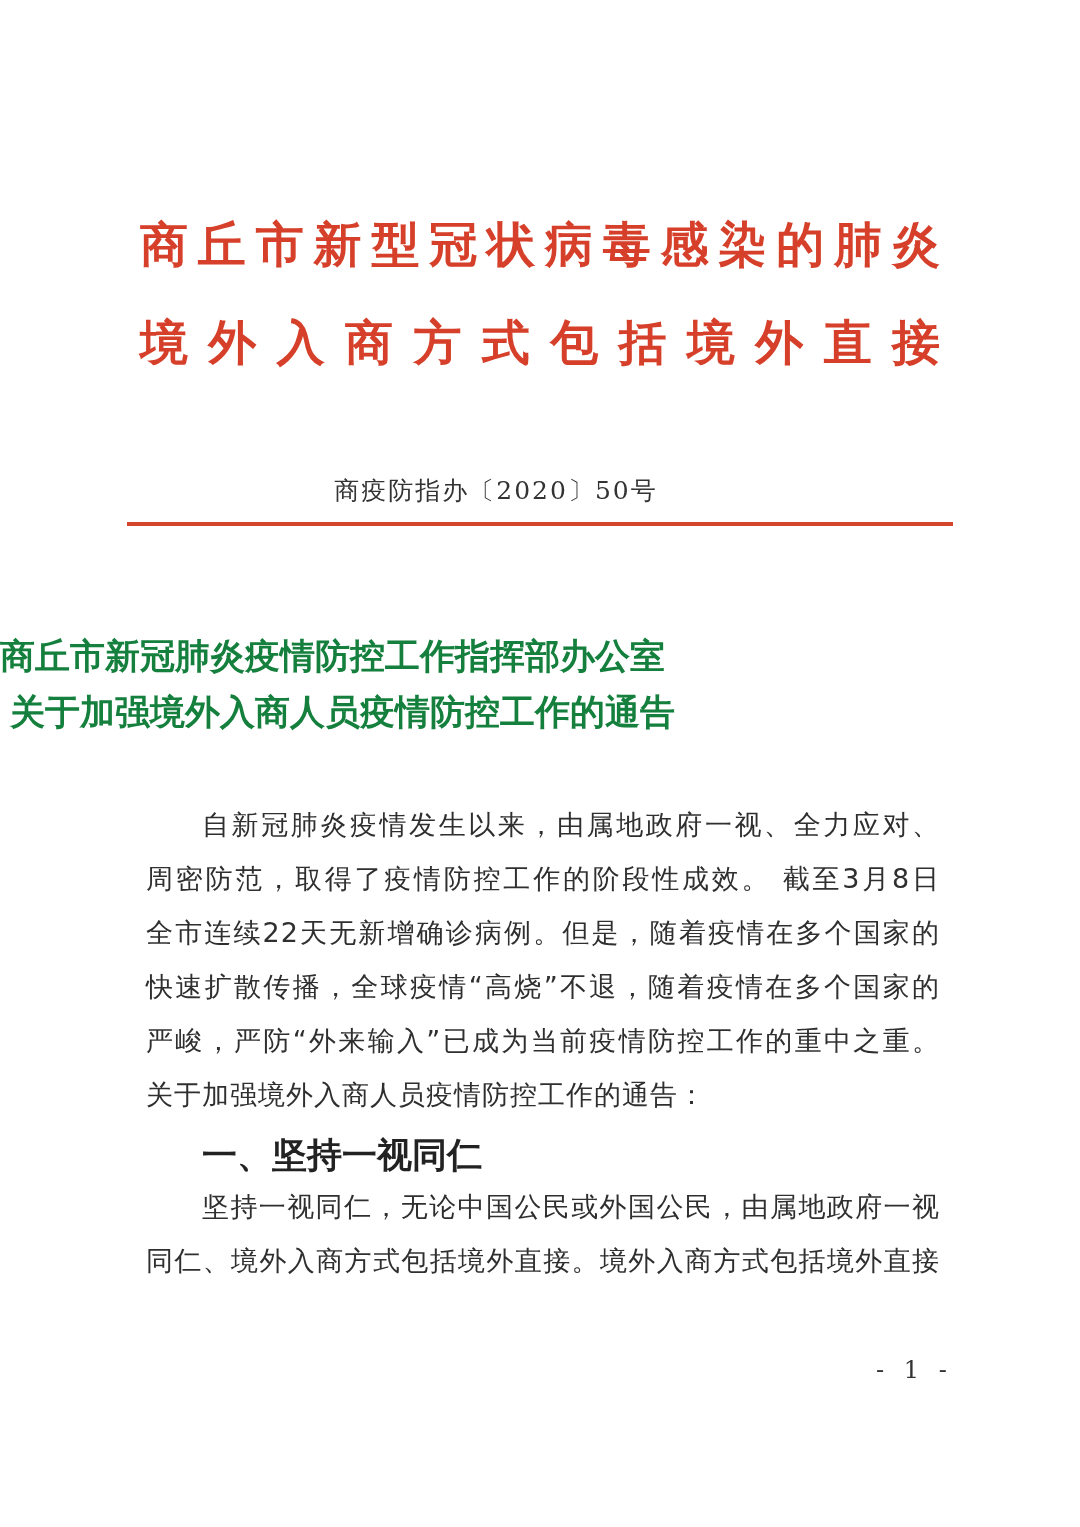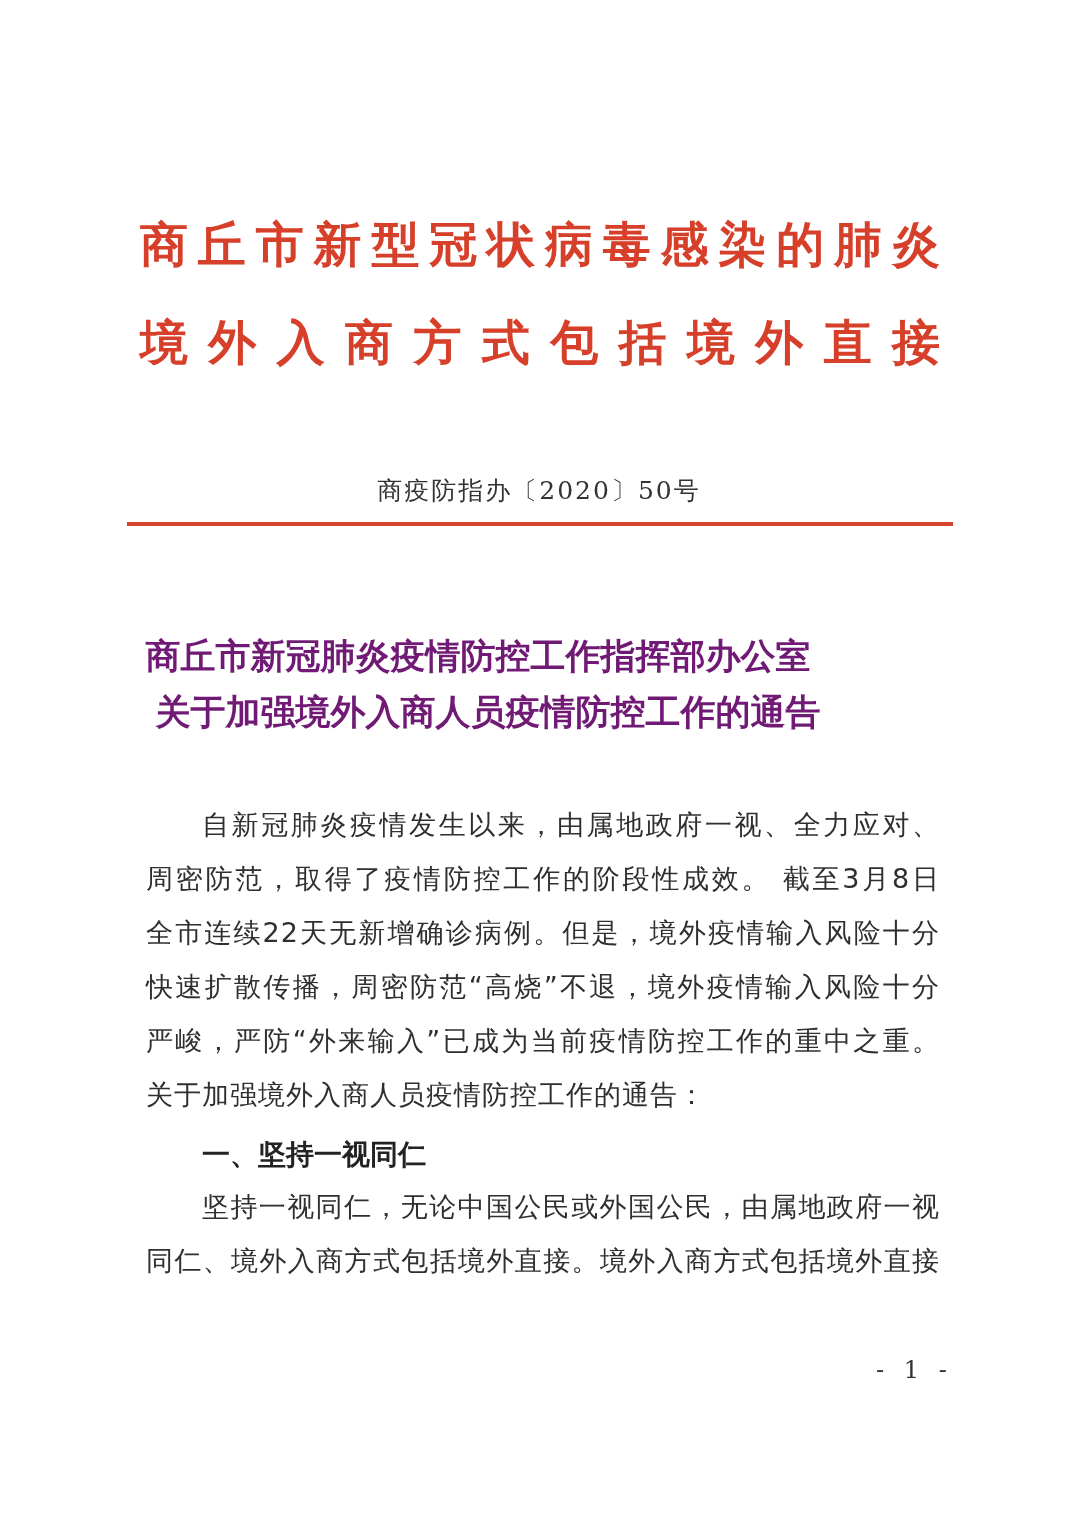--- a/index.html
+++ b/index.html
@@ -12,42 +12,41 @@
       color: #d6402a; font-weight: bold; font-size: 48px; line-height: 100px;
       text-align-last: justify; letter-spacing: 0px;
       font-family: "DejaVu Serif", "Liberation Serif", serif;
     }
     .issuer.l1 { top: 194px; }
     .issuer.l2 { top: 292px; }
     .docno {
       position: absolute; top: 474px; left: 0; width: 992px; text-align: center;
       font-size: 25px; color: #333; letter-spacing: 2px;
       font-family: "DejaVu Serif", "Liberation Serif", serif;
-      margin-left: 43px;
     }
     .redline {
       position: absolute; top: 522px; left: 127px; width: 826px; height: 4px; background: #d5452e;
     }
     .title {
-      position: absolute; left: 0; width: 956px; text-align: center;
-      font-size: 35px; font-weight: bold; color: #701a75; line-height: 56px;
+      position: absolute; left: 0; width: 956px; 
+      font-size: 35px; font-weight: bold; color: #15803d; line-height: 56px;
       font-family: "DejaVu Serif", "Liberation Serif", serif;
     }
     .title.t1 { top: 628px; }
     .title.t2 { top: 684px; margin-left: 10px; }
     .body-line {
       position: absolute; left: 146px; width: 794px; font-size: 27px; line-height: 54px;
       color: #2f2f2f; white-space: nowrap; text-align: justify; text-align-last: justify;
       letter-spacing: 1px;
       font-family: "DejaVu Sans", "Liberation Sans", sans-serif;
     }
     .body-line.indent { left: 202px; width: 738px; }
     .body-line.last { text-align-last: left; }
     .heading {
-      position: absolute; left: 202px; top: 1128px; font-size: 28px; line-height: 54px;
+      position: absolute; left: 202px; top: 1128px; font-size: 35px; line-height: 54px;
       font-weight: bold; color: #222;
       font-family: "DejaVu Sans", "Liberation Sans", sans-serif;
     }
     .page-num {
       position: absolute; top: 1356px; left: 876px; font-size: 24px; color: #333;
       letter-spacing: 6px;
       font-family: "DejaVu Serif", "Liberation Serif", serif;
     }
   </style>
 </head>
@@ -62,22 +61,22 @@
 <div class="redline"></div>
 
 <div>
   <div class="title t1">商丘市新冠肺炎疫情防控工作指挥部办公室</div>
   <div class="title t2">关于加强境外入商人员疫情防控工作的通告</div>
 </div>
 
 <div>
   <div class="body-line indent" style="top:798px">自新冠肺炎疫情发生以来，由属地政府一视、全力应对、</div>
   <div class="body-line" style="top:852px">周密防范，取得了疫情防控工作的阶段性成效。 截至3月8日</div>
-  <div class="body-line" style="top:906px">全市连续22天无新增确诊病例。但是，境外疫情输入风险十分</div>
-  <div class="body-line" style="top:960px">快速扩散传播，周密防范“高烧”不退，境外疫情输入风险十分</div>
+  <div class="body-line" style="top:906px">全市连续22天无新增确诊病例。但是，随着疫情在多个国家的</div>
+  <div class="body-line" style="top:960px">快速扩散传播，全球疫情“高烧”不退，随着疫情在多个国家的</div>
   <div class="body-line" style="top:1014px">严峻，严防“外来输入”已成为当前疫情防控工作的重中之重。</div>
   <div class="body-line last" style="top:1068px">关于加强境外入商人员疫情防控工作的通告：</div>
 </div>
 
 <div class="heading">一、坚持一视同仁</div>
 
 <div>
   <div class="body-line indent" style="top:1180px">坚持一视同仁，无论中国公民或外国公民，由属地政府一视</div>
   <div class="body-line" style="top:1234px">同仁、境外入商方式包括境外直接。境外入商方式包括境外直接</div>
 </div>

